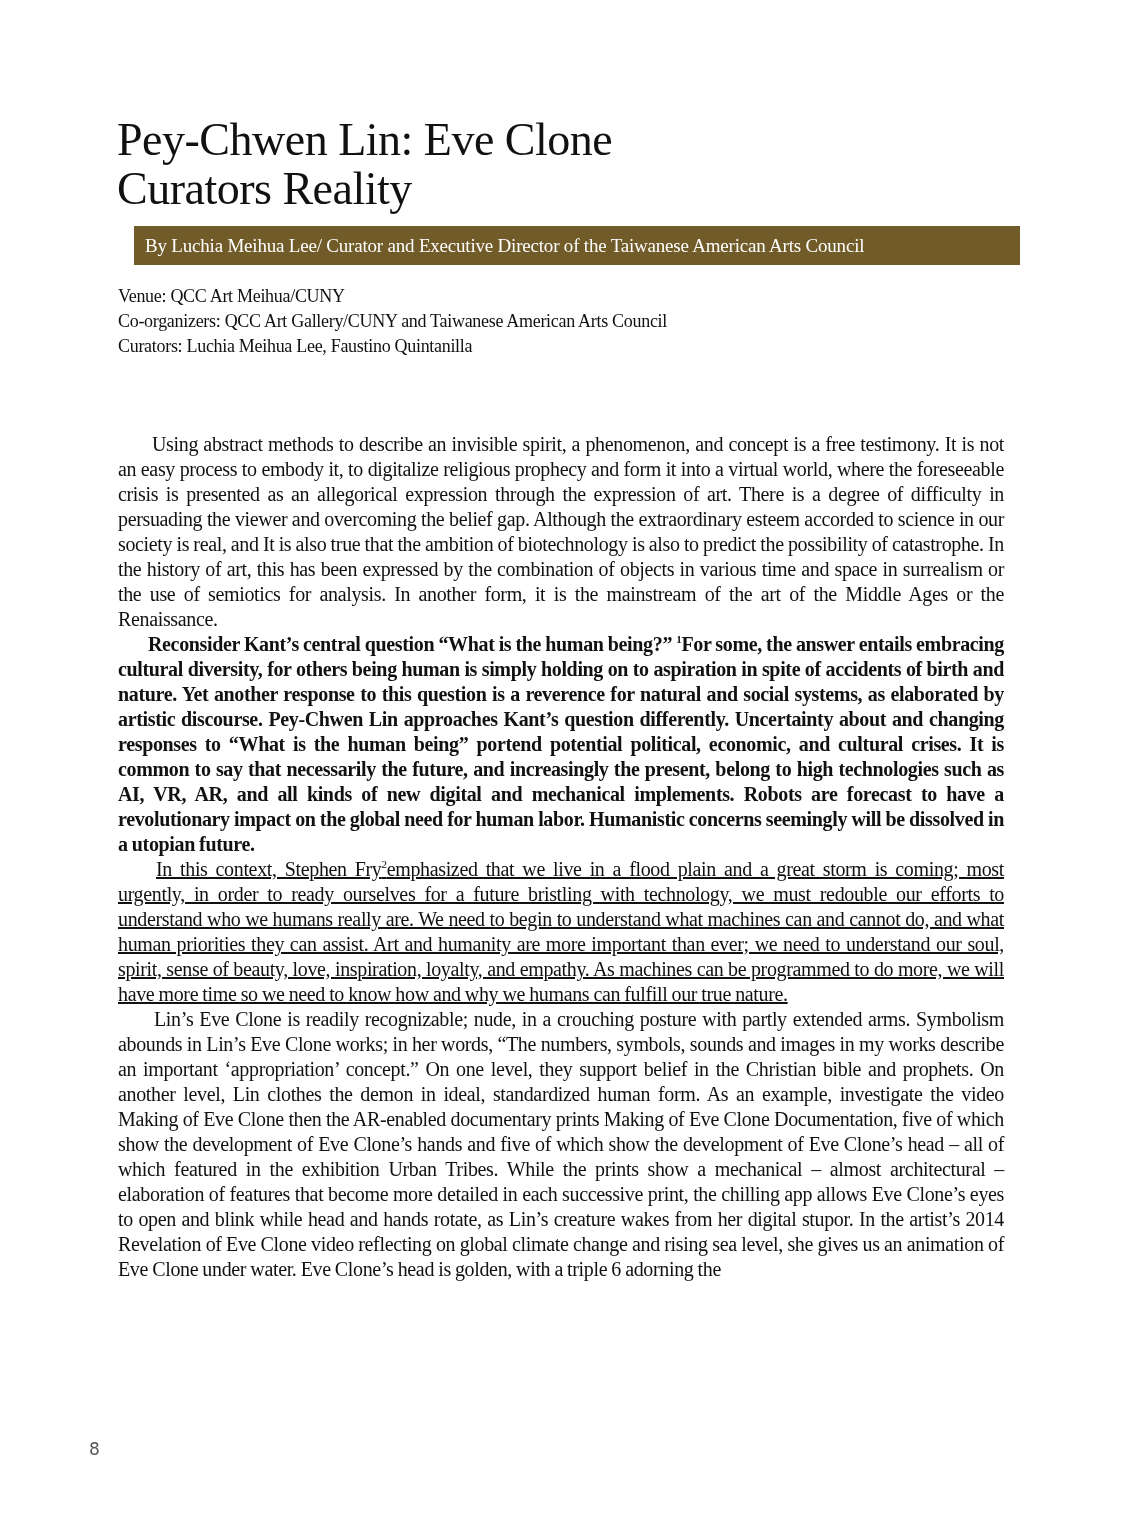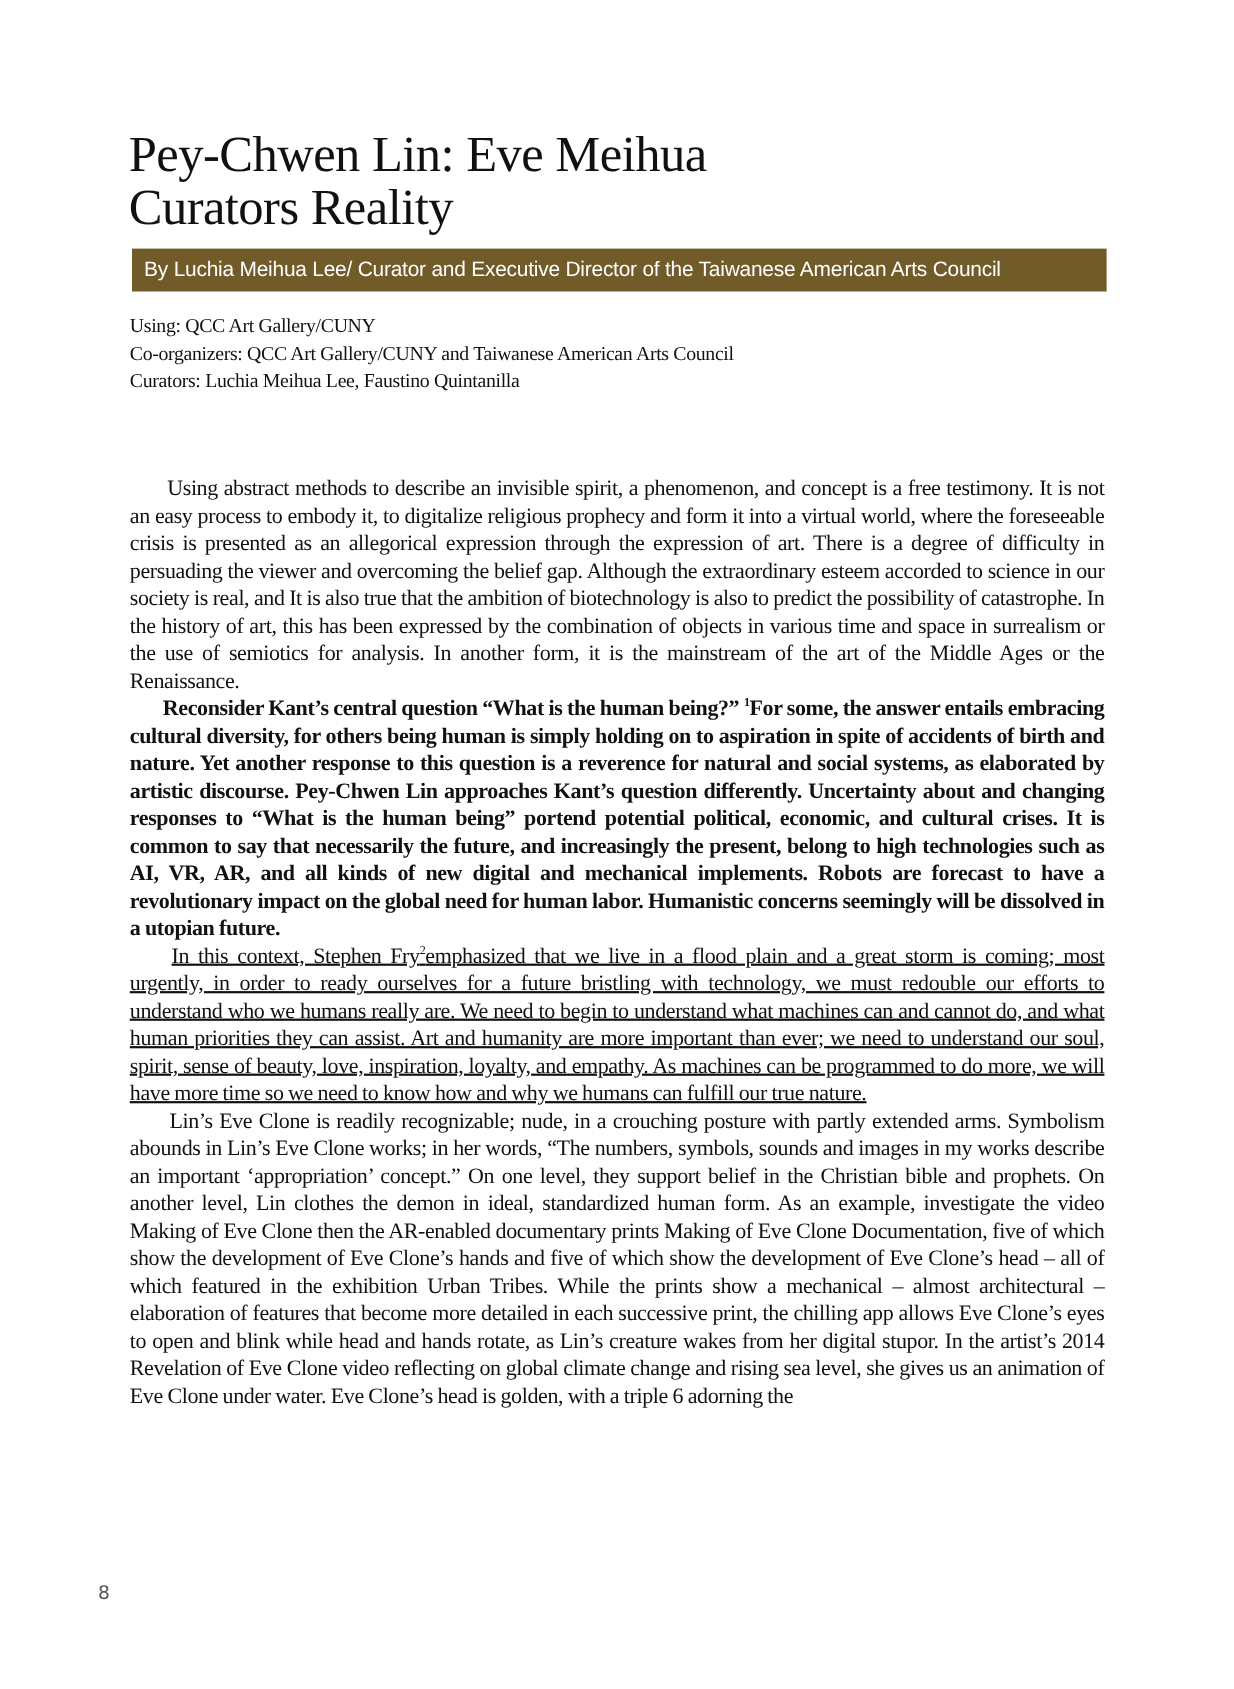--- a/index.html
+++ b/index.html
@@ -4,23 +4,23 @@
 <style>
   html, body { margin: 0; padding: 0; background: #ffffff; }
   body { width: 1122px; height: 1535px; position: relative; overflow: hidden; color: #111111; }
   .page { position: absolute; left: 0; top: 0; width: 1122px; height: 1535px; }
   .title {
     position: absolute; left: 117px; top: 115px; width: 880px;
     font-family: "Liberation Serif", serif; font-size: 46px; line-height: 49px;
     color: #111111; letter-spacing: -0.5px; margin: 0; font-weight: normal;
   }
   .byline {
-    position: absolute; left: 120px; top: 226px; width: 886px; height: 39px;
+    position: absolute; left: 134px; top: 226px; width: 886px; height: 39px;
     background: #715b28; color: #ffffff;
-    font-family: Liberation Sans, sans-serif; font-size: 19px; line-height: 39px;
+    font-family: Liberation Serif, serif; font-size: 19px; line-height: 39px;
     box-sizing: border-box; padding-left: 11px; white-space: nowrap; overflow: hidden;
     letter-spacing: -0.2px;
   }
   .meta {
     position: absolute; left: 118px; top: 284px; width: 880px;
     font-family: "Liberation Serif", serif; font-size: 18px; line-height: 25px; color: #111111;
     letter-spacing: -0.3px;
   }
   .meta div { white-space: nowrap; }
   .body {
@@ -36,28 +36,28 @@
   .page-number {
     position: absolute; left: 89px; top: 1439px;
     font-family: "DejaVu Sans", sans-serif; font-size: 17px; color: #555555;
   }
 </style>
 </head>
 <body>
 
 <div class="page">
   <h1 class="title">
-    <span>Pey-Chwen Lin: Eve Meihua</span><br>
+    <span>Pey-Chwen Lin: Eve Clone</span><br>
     <span>Curators Reality</span>
   </h1>
 
   <div class="byline">By Luchia Meihua Lee/ Curator and Executive Director of the Taiwanese American Arts Council</div>
 
   <div class="meta">
-    <div>Using: QCC Art Gallery/CUNY</div>
+    <div>Venue: QCC Art Meihua/CUNY</div>
     <div>Co-organizers: QCC Art Gallery/CUNY and Taiwanese American Arts Council</div>
     <div>Curators: Luchia Meihua Lee, Faustino Quintanilla</div>
   </div>
 
   <div class="body">
     <p class="p1">Using abstract methods to describe an invisible spirit, a phenomenon, and concept is a free testimony. It is not an easy process to embody it, to digitalize religious prophecy and form it into a virtual world, where the foreseeable crisis is presented as an allegorical expression through the expression of art. There is a degree of difficulty in persuading the viewer and overcoming the belief gap. Although the extraordinary esteem accorded to science in our society is real, and It is also true that the ambition of biotechnology is also to predict the possibility of catastrophe. In the history of art, this has been expressed by the combination of objects in various time and space in surrealism or the use of semiotics for analysis. In another form, it is the mainstream of the art of the Middle Ages or the Renaissance.</p>
     <p class="p2"><span>Reconsider Kant’s central question “What is the human being?” </span><sup>1</sup><span>For some, the answer entails embracing cultural diversity, for others being human is simply holding on to aspiration in spite of accidents of birth and nature. Yet another response to this question is a reverence for natural and social systems, as elaborated by artistic discourse. Pey-Chwen Lin approaches Kant’s question differently. Uncertainty about and changing responses to “What is the human being” portend potential political, economic, and cultural crises.  It is common to say that necessarily the future, and increasingly the present, belong to high technologies such as AI, VR, AR, and all kinds of new digital and mechanical implements. Robots are forecast to have a revolutionary impact on the global need for human labor. Humanistic concerns seemingly will be dissolved in a utopian future.</span></p>
     <p class="p3"><span>In this context, Stephen Fry</span><sup>2</sup><span>emphasized that we live in a flood plain and a great storm is coming; most urgently, in order to ready ourselves for a future bristling with technology, we must redouble our efforts to understand who we humans really are. We need to begin to understand what machines can and cannot do, and what human priorities they can assist. Art and humanity are more important than ever; we need to understand our soul, spirit, sense of beauty, love, inspiration, loyalty, and empathy. As machines can be programmed to do more, we will have more time so we need to know how and why we humans can fulfill our true nature.</span></p>
     <p class="p4">Lin’s Eve Clone is readily recognizable; nude, in a crouching posture with partly extended arms. Symbolism abounds in Lin’s Eve Clone works; in her words, “The numbers, symbols, sounds and images in my works describe an important ‘appropriation’ concept.” On one level, they support belief in the Christian bible and prophets. On another level, Lin clothes the demon in ideal, standardized human form. As an example, investigate the video Making of Eve Clone then the AR-enabled documentary prints Making of Eve Clone Documentation, five of which show the development of Eve Clone’s hands and five of which show the development of Eve Clone’s head – all of which featured in the exhibition Urban Tribes. While the prints show a mechanical – almost architectural – elaboration of features that become more detailed in each successive print, the chilling app allows Eve Clone’s eyes to open and blink while head and hands rotate, as Lin’s creature wakes from her digital stupor. In the artist’s 2014 Revelation of Eve Clone video reflecting on global climate change and rising sea level, she gives us an animation of Eve Clone under water. Eve Clone’s head is golden, with a triple 6 adorning the</p>
   </div>

